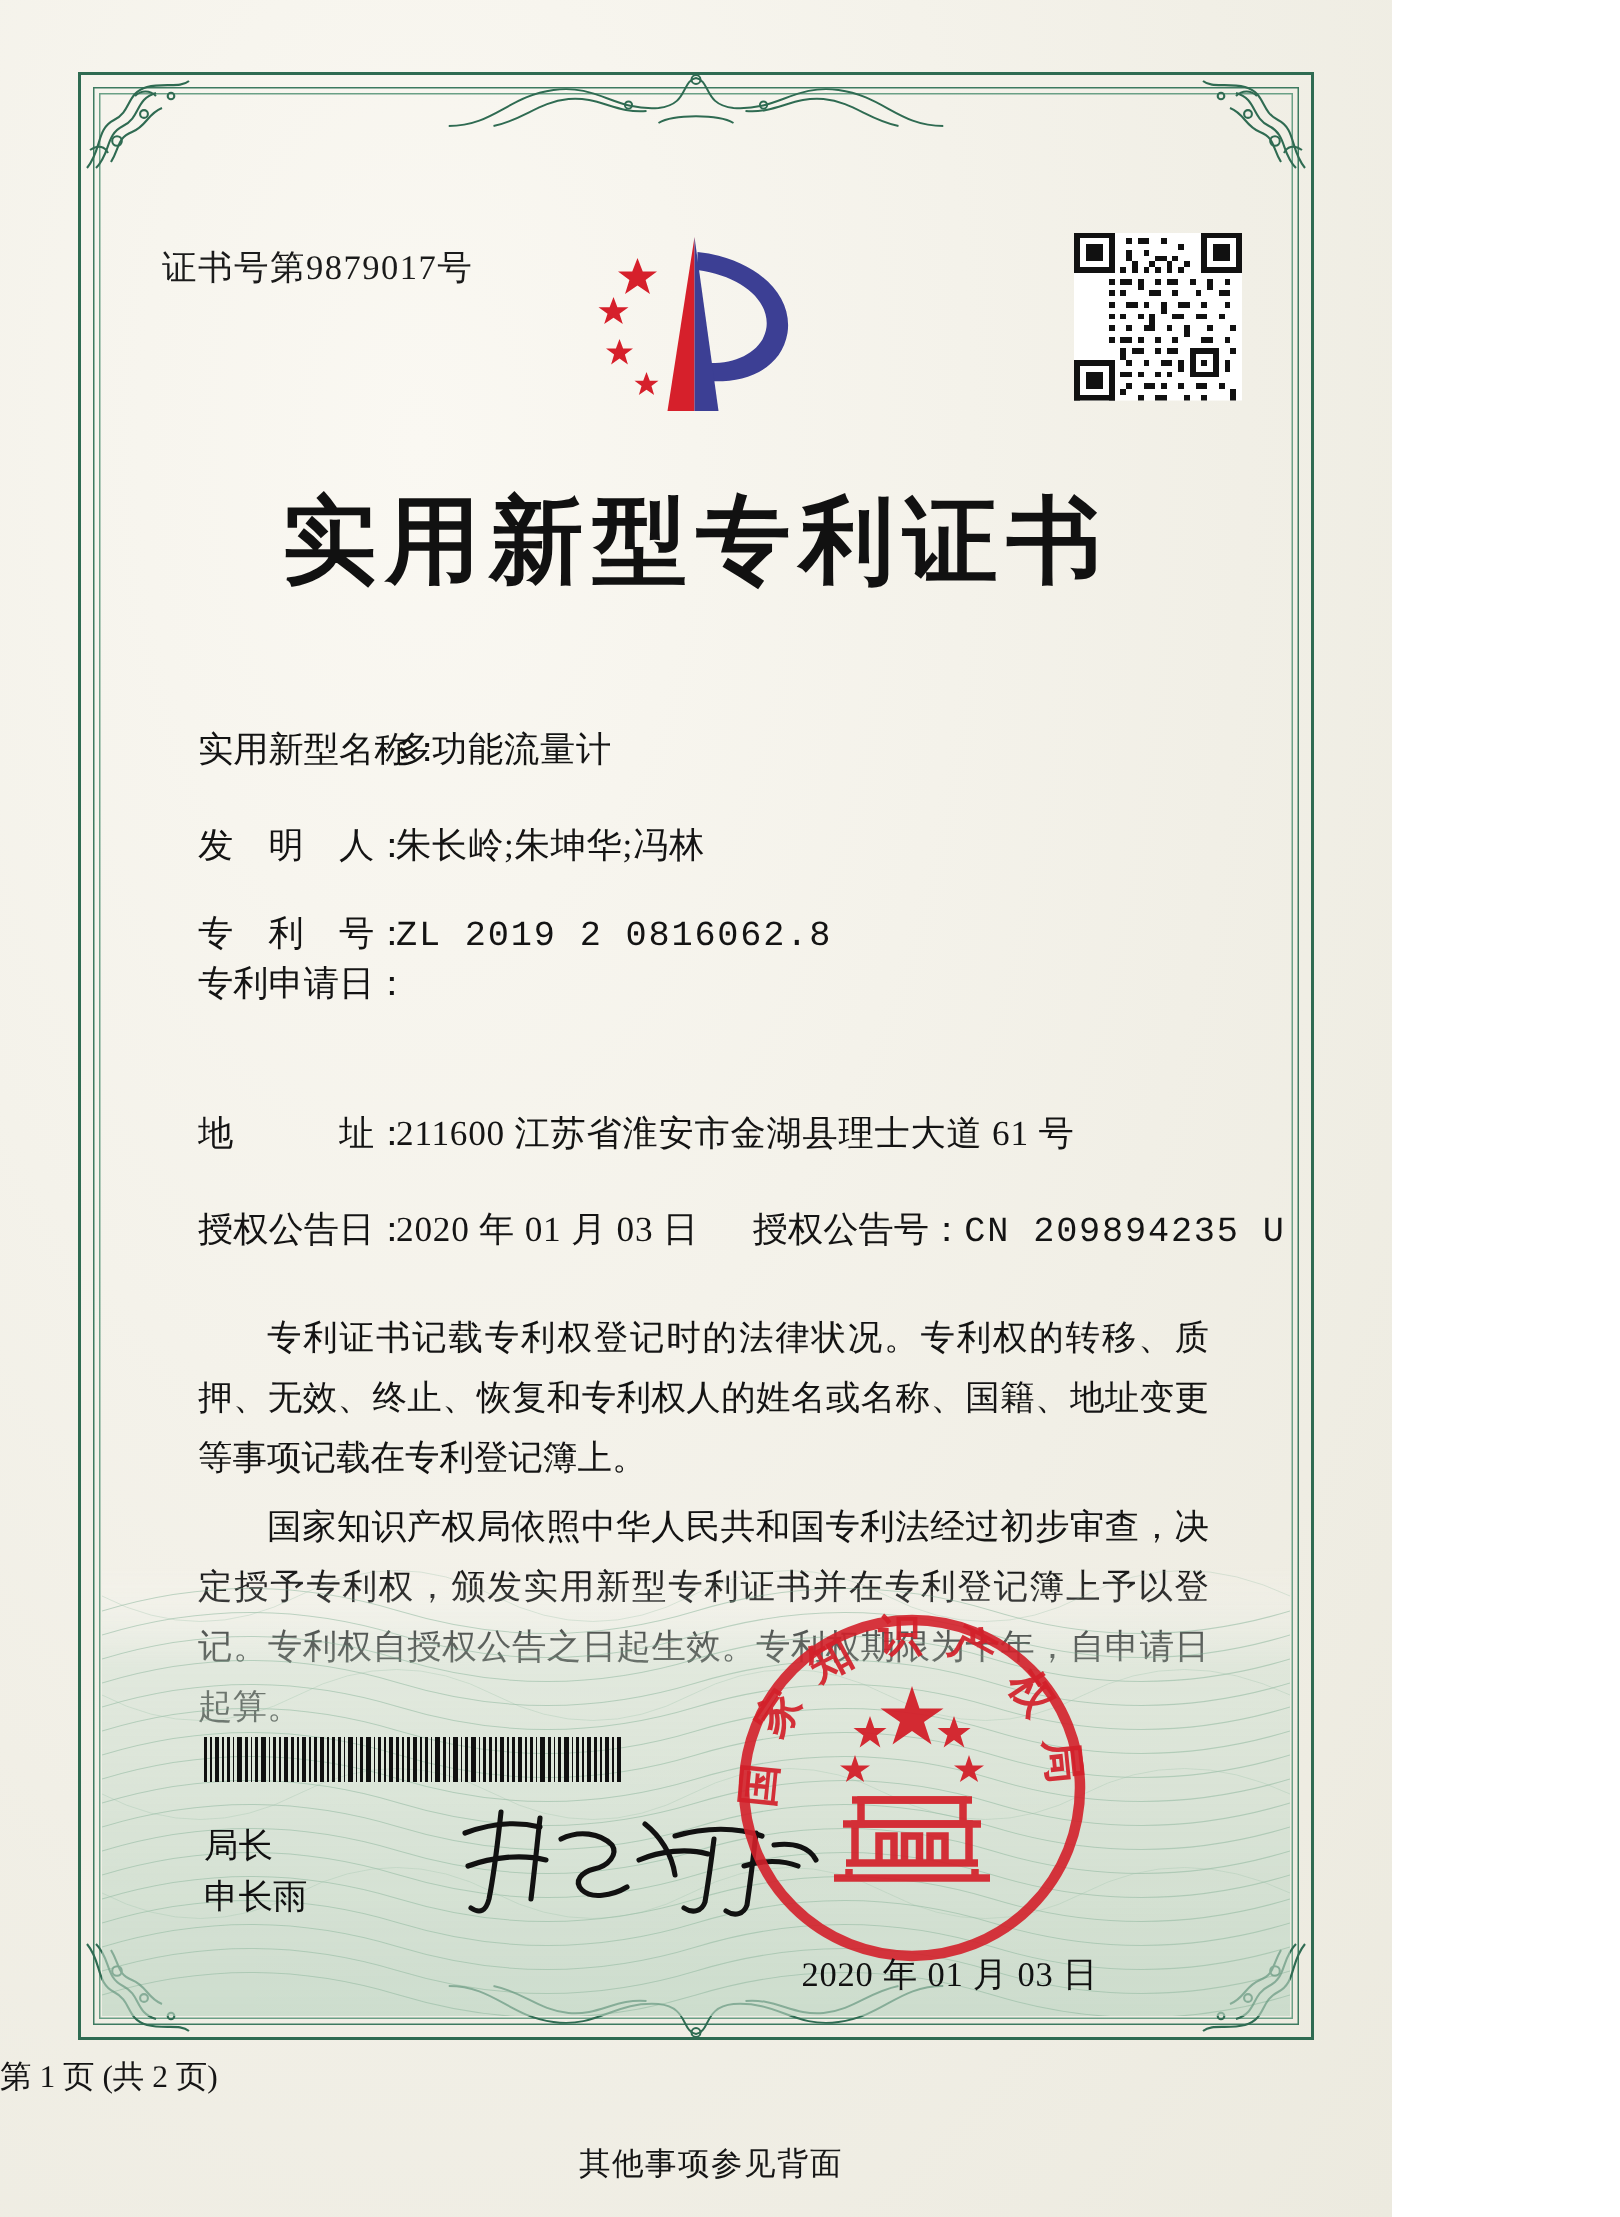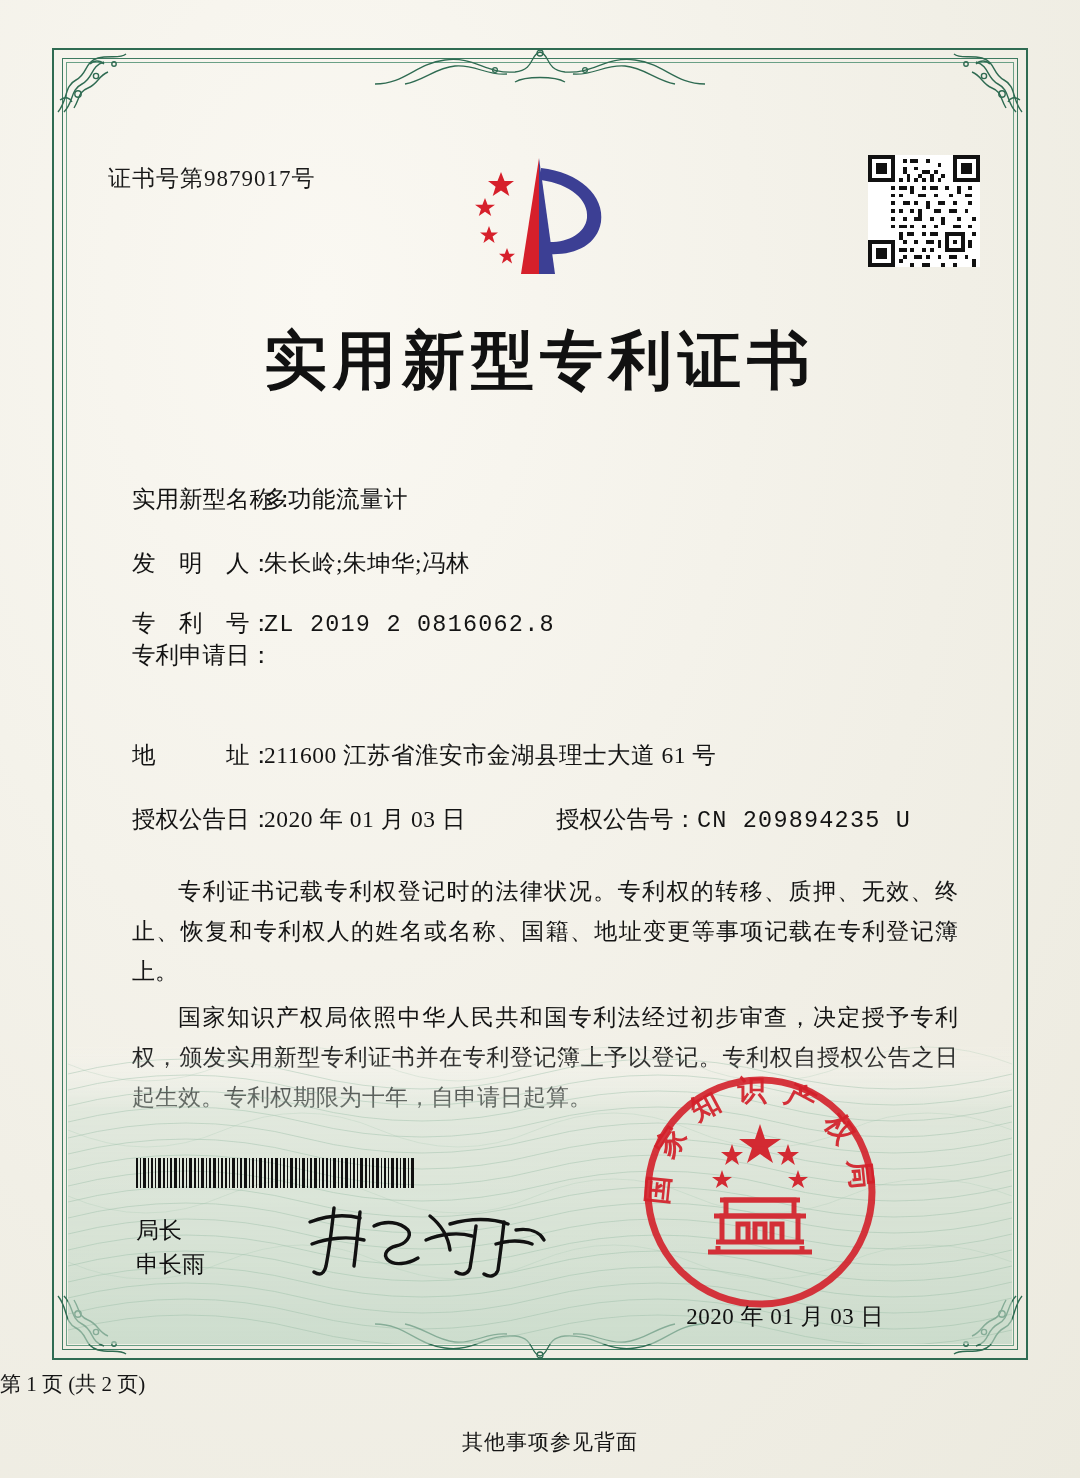--- a/index.html
+++ b/index.html
@@ -9,21 +9,21 @@
   }
   body {
     width: 1080px;
     height: 1478px;
     font-family: "Liberation Serif", "DejaVu Serif", serif;
     overflow: hidden;
   }
 
   #page {
     position: relative;
-    width: 1080px;
+    width: 928px;
     height: 1478px;
     background: #f2f0e9;
     background-image:
       radial-gradient(ellipse at 30% 20%, #faf8f2 0%, #f1efe6 60%, #eceadf 100%);
   }
 
   
   .frame-outer {
     position: absolute;
     left: 52px;
@@ -150,21 +150,21 @@
   .value {
     letter-spacing: 0.5px;
     margin-top: 36px;
   }
   .value.mono {
     font-family: Liberation Mono, monospace;
     letter-spacing: 1.2px;
   }
   .row.double .label2 {
     display: inline-block;
-    margin-left: 90px;
+    margin-left: 36px;
   }
 
   
   .paras {
     position: absolute;
     left: 132px;
     right: 122px;
     top: 872px;
     font-size: 23px;
     line-height: 40px;

